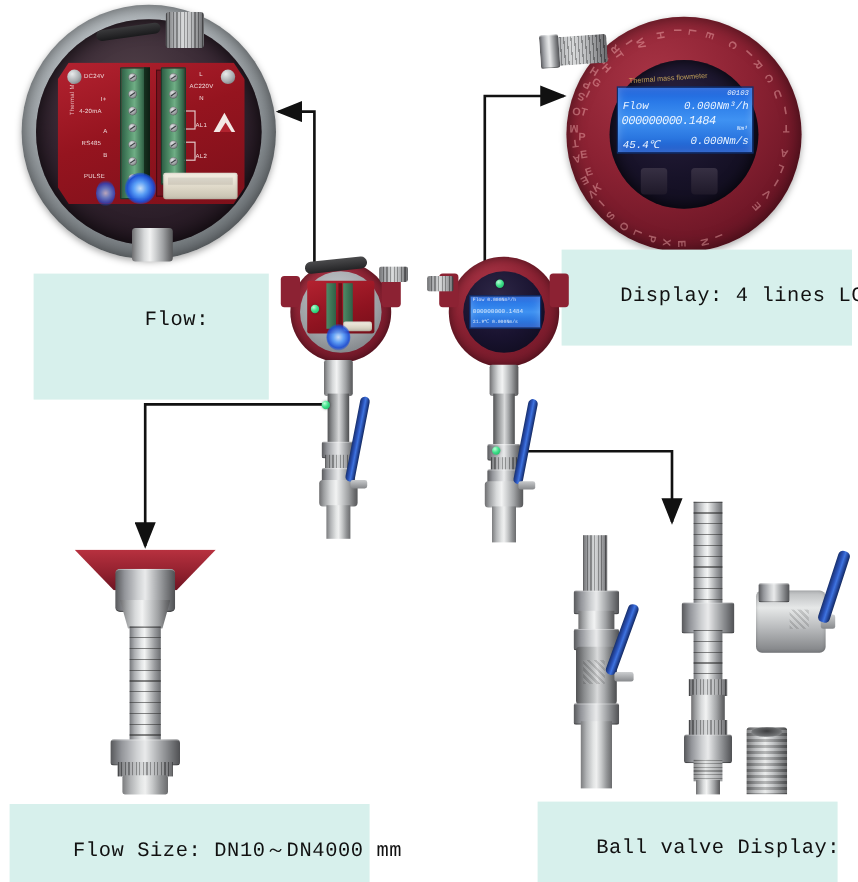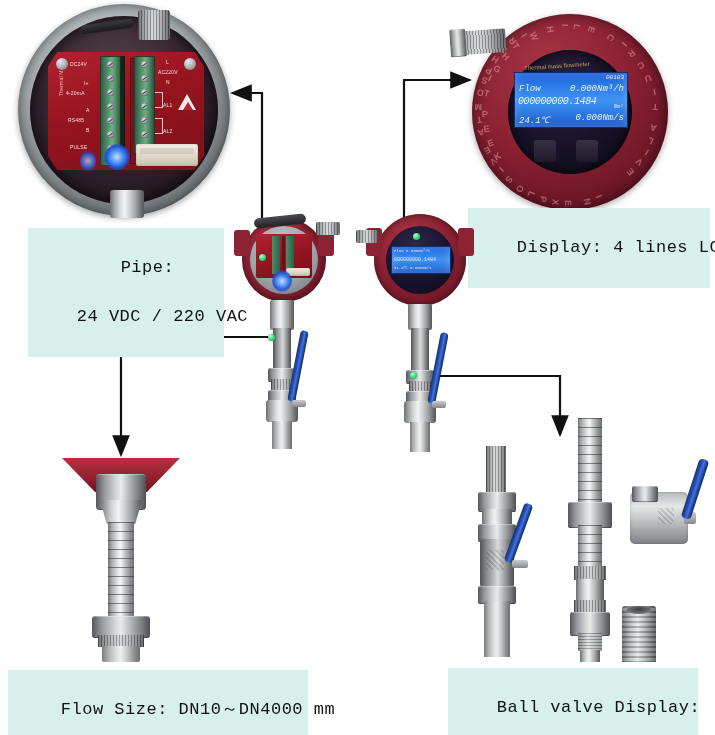--- a/index.html
+++ b/index.html
@@ -238,22 +238,21 @@
 
     <div class="abs" style="left:62px;top:18px;width:54px;height:9px;border-radius:5px;
          background:linear-gradient(180deg,#3a3a3c,#1a1a1c);transform:rotate(-8deg);"></div>
 
     <div class="abs knurl" style="left:120px;top:6px;width:32px;height:30px;border-radius:3px;"></div>
 
     <div class="abs steel" style="left:92px;top:186px;width:34px;height:28px;border-radius:3px;"></div>
   </div>
 
   <div class="callout-label" style="left:28px;top:228px;width:196px;">
-    <span>Pipe:</span><br>
-    <span>24 VDC / 220 VAC</span>
+    <span>Flow:</span><br>
   </div>
 
   <div class="abs" style="left:472px;top:14px;width:196px;height:196px;">
 
     <div class="abs housing-ring" style="left:0;top:0;width:196px;height:196px;"></div>
 
     <div class="emboss-text">
       <span style="transform:rotate(-118deg) translate(0,-88px) rotate(90deg);">K</span>
       <span style="transform:rotate(-108deg) translate(0,-88px) rotate(90deg);">E</span>
       <span style="transform:rotate(-98deg) translate(0,-88px) rotate(90deg);">E</span>
@@ -308,21 +307,21 @@
 
     <div class="abs" style="left:52px;top:48px;width:96px;color:#d9b45e;font-size:6px;font-family:'Liberation Sans',sans-serif;
                 transform:rotate(-4deg);opacity:.85;">Thermal mass flowmeter</div>
 
     <div class="lcd abs" style="left:42px;top:58px;width:112px;height:54px;font-style:italic;">
       <div class="abs" style="right:3px;top:1px;font-size:6px;">00103</div>
       <div class="abs" style="left:4px;top:11px;font-size:9px;">Flow</div>
       <div class="abs" style="right:3px;top:11px;font-size:9px;">0.000Nm³/h</div>
       <div class="abs" style="left:3px;top:23px;font-size:10px;letter-spacing:-.4px;">000000000.1484</div>
       <div class="abs" style="right:4px;top:31px;font-size:5px;">Nm³</div>
-      <div class="abs" style="left:4px;top:40px;font-size:9px;">24.1℃</div>
+      <div class="abs" style="left:4px;top:40px;font-size:9px;">45.4℃</div>
       <div class="abs" style="right:3px;top:40px;font-size:9px;">0.000Nm/s</div>
     </div>
 
     <div class="abs" style="left:62px;top:126px;width:22px;height:22px;border-radius:3px;
                 background:linear-gradient(180deg,#3a3346,#201a2a);opacity:.9;"></div>
     <div class="abs" style="left:104px;top:126px;width:22px;height:22px;border-radius:3px;
                 background:linear-gradient(180deg,#3a3346,#201a2a);opacity:.9;"></div>
 
     <div class="abs knurl" style="left:-20px;top:16px;width:54px;height:24px;border-radius:3px;transform:rotate(-4deg);"></div>
     <div class="abs hexnut" style="left:-22px;top:15px;width:16px;height:26px;transform:rotate(-4deg);"></div>

